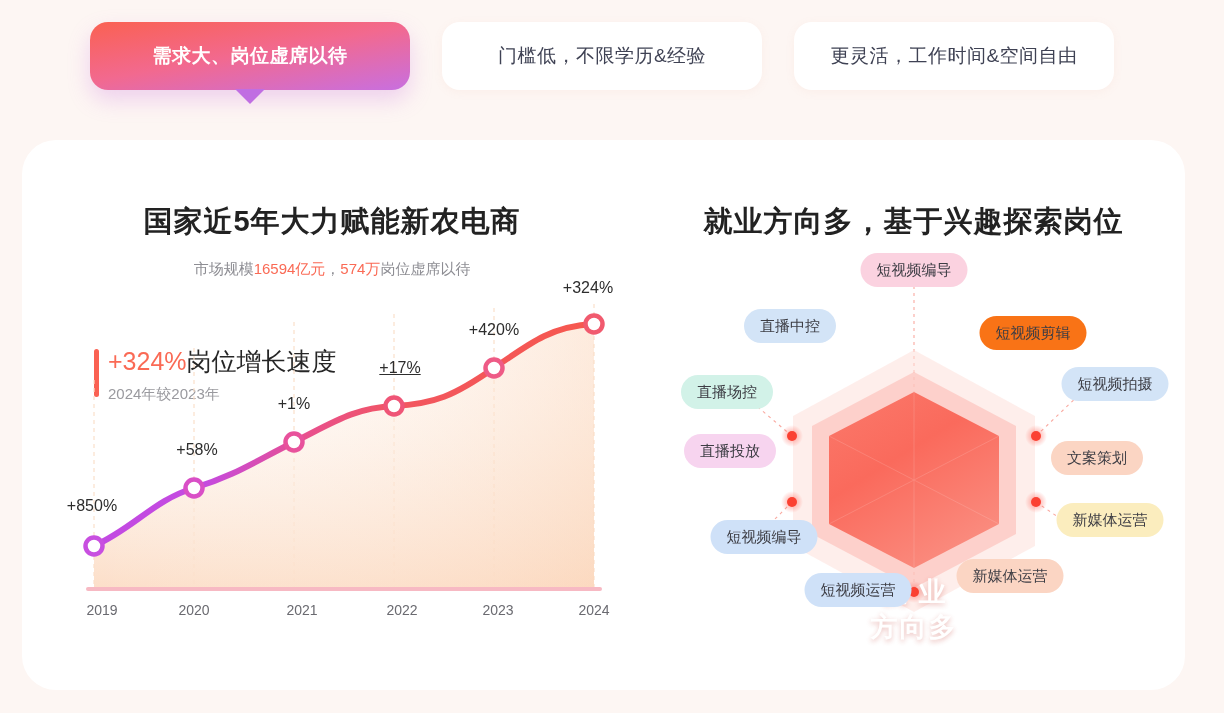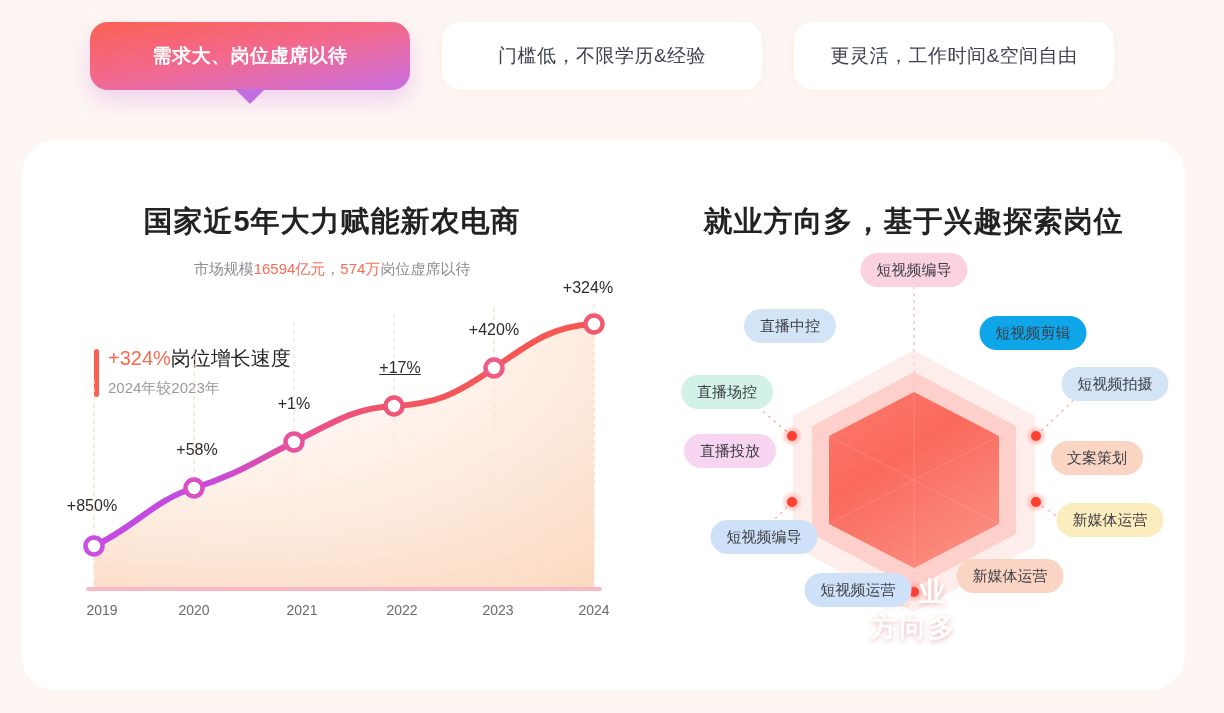--- a/index.html
+++ b/index.html
@@ -104,21 +104,21 @@
   .annot-bar {
     position: absolute;
     left: 0;
     top: 4px;
     width: 5px;
     height: 48px;
     background: #fa6152;
     border-radius: 3px;
   }
   .annot-main {
-    font-size: 20px;
+    font-size: 25px;
     color: #262626;
     white-space: nowrap;
   }
   .annot-main .pct { color: #fa6a55; }
   .annot-sub {
     font-size: 15px;
     color: #9a9a9f;
     margin-top: 7px;
   }
 
@@ -399,19 +399,19 @@
         </div>
       <div class="tag" style="left:468px; top:280px; background:#fbedbe;">
           <span>新媒体运营</span>
         </div>
       <div class="tag" style="left:455px; top:218px; background:#fbd5c3;">
           <span>文案策划</span>
         </div>
       <div class="tag" style="left:473px; top:144px; background:#d3e4f7;">
           <span>短视频拍摄</span>
         </div>
-      <div class="tag" style="left:391px; top:93px;  background:#0ea5e9;">
+      <div class="tag" style="left:391px; top:93px;  background:#f97316;">
           <span>短视频剪辑</span>
         </div>
     </div>
   </div>
 
 </div>
 
 </body></html>

